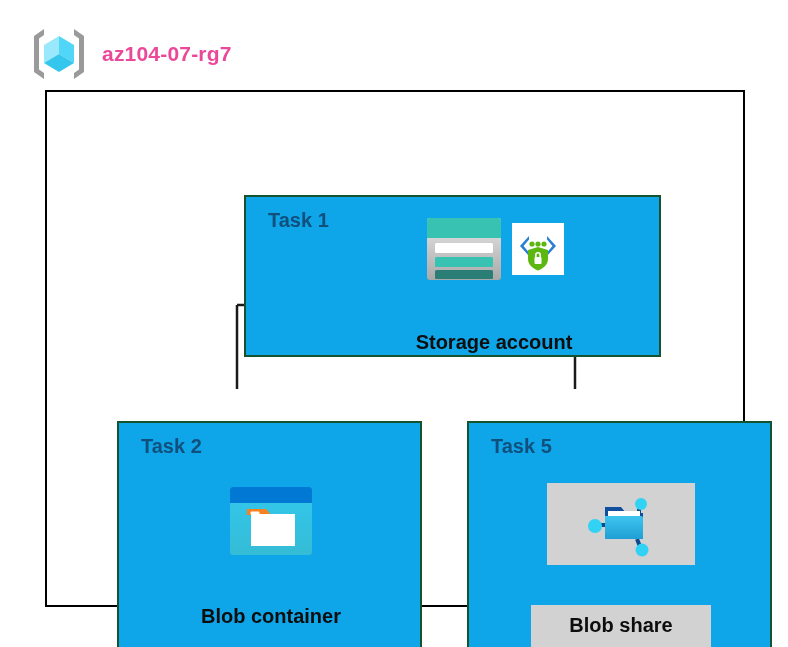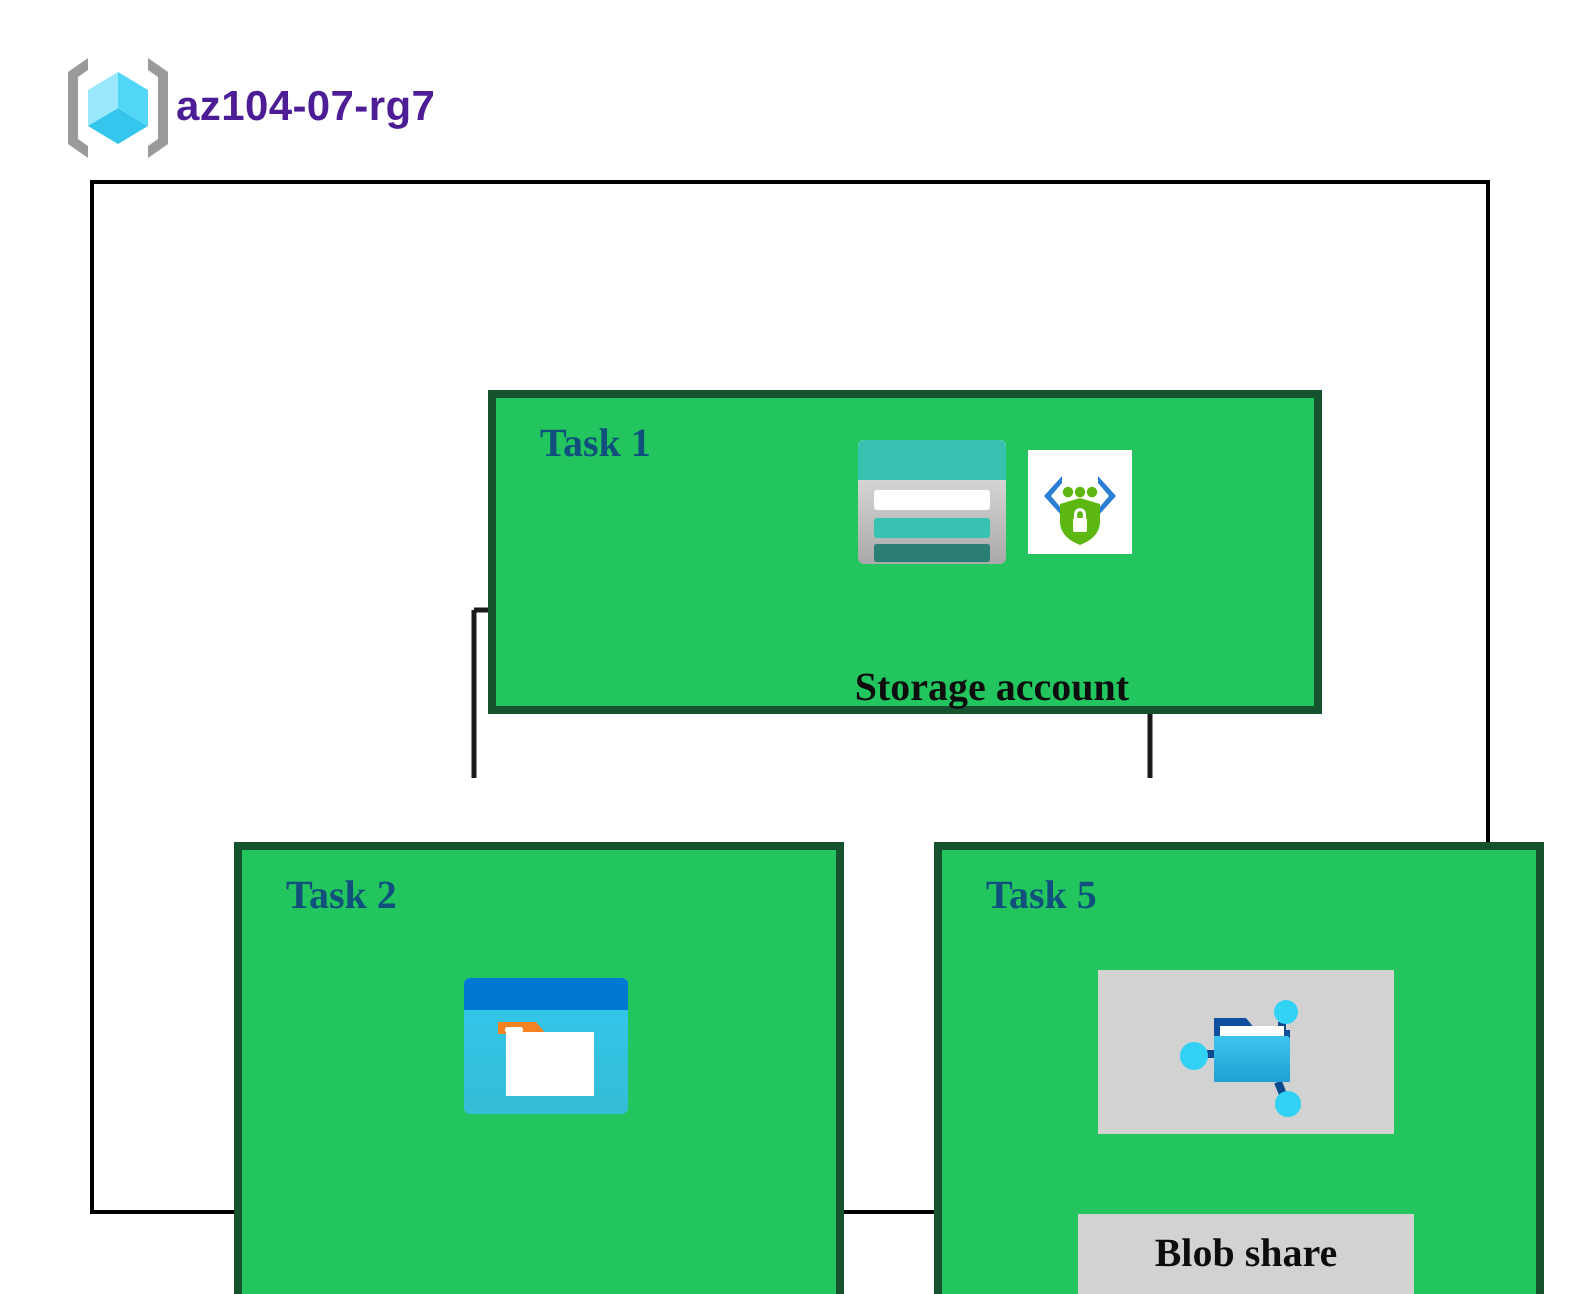--- a/index.html
+++ b/index.html
@@ -24,46 +24,46 @@
     display: flex;
     align-items: center;
   }
   #rg-icon {
     width: 58px;
     height: 54px;
     flex: 0 0 auto;
     display: block;
   }
   #rg-title {
+    margin-left: 14px;
     font-size: 21px;
     font-weight: bold;
-    color: #4c1d95;
+    color: #ec4899;
     letter-spacing: 0.2px;
     white-space: nowrap;
   }
 
   
   #rg-box {
     position: absolute;
     left: 45px;
     top: 90px;
     width: 700px;
     height: 517px;
     border: 2px solid #000000;
     background: #ffffff;
     box-sizing: border-box;
   }
 
   
   .task-box {
     position: absolute;
-    background: #22c55e;
-    border: 4px solid #14532d;
+    background: #0ea5e9;
+    border: 2px solid #14532d;
     box-sizing: border-box;
-    font-family: Liberation Serif, serif;
   }
   #task1-box { left: 197px; top: 103px; width: 417px; height: 162px; }
   #task2-box { left: 70px;  top: 329px; width: 305px; height: 245px; }
   #task3-box { left: 420px; top: 329px; width: 305px; height: 245px; }
 
   .task-label {
     position: absolute;
     left: 22px;
     top: 12px;
     font-size: 20px;
@@ -201,20 +201,21 @@
           </defs>
           <rect x="2" y="2" width="82" height="68" rx="3" fill="url(#blobBody)"></rect>
           <path d="M5 2 H81 a3 3 0 0 1 3 3 V18 H2 V5 a3 3 0 0 1 3 -3 Z" fill="#0078d4"></path>
 
           <path d="M19 24 H38 L43 30 H19 Z" fill="#f58220"></path>
           <rect x="22.5" y="26.5" width="9" height="3" rx="1.2" fill="#ffffff"></rect>
 
           <rect x="23" y="29" width="44" height="32" fill="#ffffff"></rect>
         </svg>
       </div>
+      <div class="node-label">Blob container</div>
     </div>
   </div>
 
   <div class="task-box" id="task3-box">
     <div class="task-label">Task 5</div>
 
     <div class="node" id="node-fileshare">
       <div class="node-icons">
         <svg width="76" height="72" viewBox="0 0 76 72">
           <defs>

